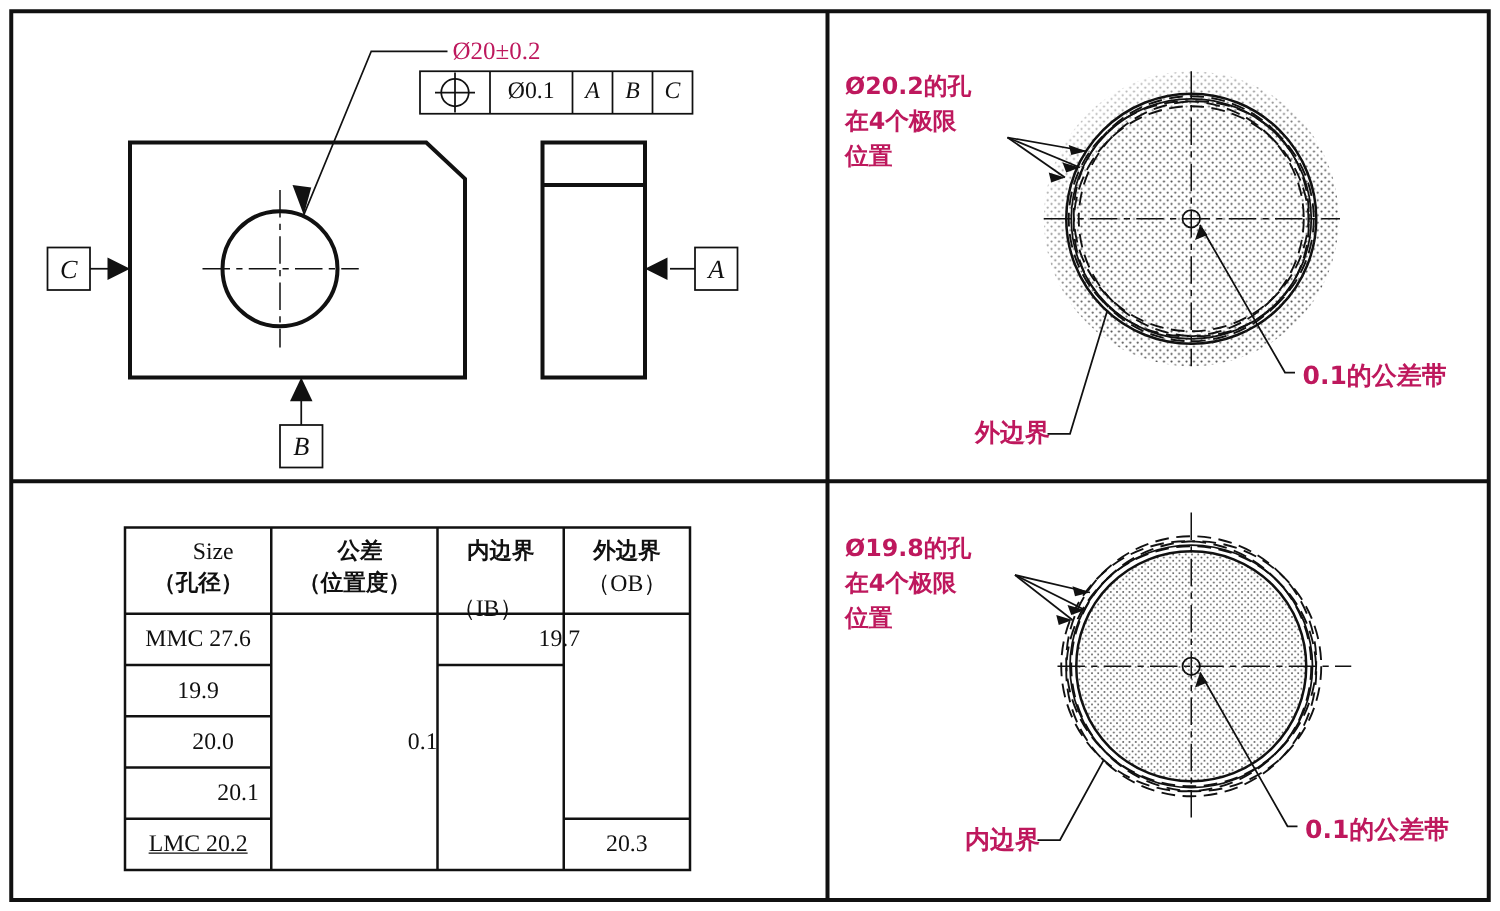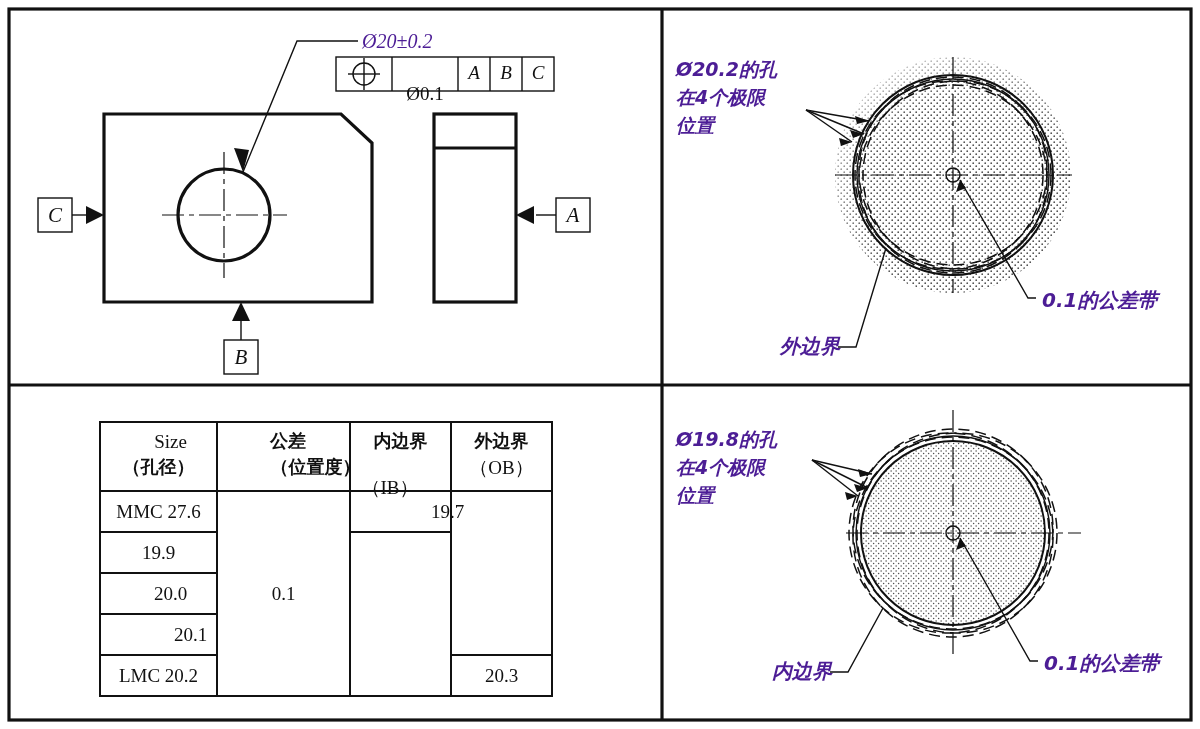--- a/index.html
+++ b/index.html
@@ -40,24 +40,23 @@
   }
   .dash-line {
     stroke: #111111;
     fill: none;
     stroke-width: 1.5;
     stroke-dasharray: 11 6;
   }
   .txt {
     position: absolute;
     font-family: "Liberation Serif", "DejaVu Serif", serif;
-    color: #4c1d95;
+    color: #be185d;
     white-space: pre;
     line-height: 1.28;
-    font-style: italic;
   }
   .cjk {
     font-family: "DejaVu Sans", "Liberation Sans", sans-serif;
     font-weight: 700;
   }
   .italic-serif { font-style: italic; }
   .dim-text {
     font-size: 20px;
     letter-spacing: 0px;
   }
@@ -265,21 +264,21 @@
       <line class="ln med" x1="100" y1="655" x2="217" y2="655"></line>
 
       <line class="ln med" x1="350" y1="532" x2="451" y2="532"></line>
 
       <line class="ln med" x1="451" y1="655" x2="552" y2="655"></line>
     </g>
   </svg>
 
   <div class="txt dim-text" style="left:362px; top:29px;">Ø20±0.2</div>
 
-  <div class="fcf-text" style="left:392px; top:62px; width:66px;margin-top:21px;">Ø0.1</div>
+  <div class="fcf-text" style="left:392px; top:62px; width:66px;">Ø0.1</div>
   <div class="fcf-text italic-serif" style="left:458px; top:62px; width:32px;">A</div>
   <div class="fcf-text italic-serif" style="left:490px; top:62px; width:32px;">B</div>
   <div class="fcf-text italic-serif" style="left:522px; top:62px; width:32px;">C</div>
 
   <div class="datum-letter" style="left:38px; top:203px; width:34px;">C</div>
   <div class="datum-letter" style="left:224px; top:345px; width:34px;">B</div>
   <div class="datum-letter" style="left:556px; top:203px; width:34px;">A</div>
 
   <div class="txt note-text cjk" style="left:676px; top:57px;">Ø20.2的孔</div>
   <div class="txt note-text cjk" style="left:676px; top:85px;">在4个极限</div>
@@ -292,33 +291,33 @@
   <div class="txt note-text cjk" style="left:676px; top:455px;">在4个极限</div>
   <div class="txt note-text cjk" style="left:676px; top:483px;">位置</div>
 
   <div class="txt lead-text cjk" style="left:772px; top:659px;">内边界</div>
   <div class="txt lead-text cjk" style="left:1044px; top:651px;">0.1的公差带</div>
 
   <div class="tbl-text" style="left:112px; top:430px; width:117px;">Size</div>
   <div class="tbl-text tbl-cjk" style="left:100px; top:456px; width:117px;">（孔径）</div>
 
   <div class="tbl-text tbl-cjk" style="left:217px; top:430px; width:142px;">公差</div>
-  <div class="tbl-text tbl-cjk" style="left:217px; top:456px; width:133px;margin-left:32px;">（位置度）</div>
+  <div class="tbl-text tbl-cjk" style="left:217px; top:456px; width:133px;">（位置度）</div>
 
   <div class="tbl-text tbl-cjk" style="left:350px; top:430px; width:101px;">内边界</div>
   <div class="tbl-text" style="left:350px; top:476px; width:80px;">（IB）</div>
 
   <div class="tbl-text tbl-cjk" style="left:451px; top:430px; width:101px;">外边界</div>
   <div class="tbl-text" style="left:451px; top:456px; width:101px;">（OB）</div>
 
   <div class="tbl-text" style="left:100px; top:500px; width:117px;">MMC 27.6</div>
   <div class="tbl-text" style="left:100px; top:541px; width:117px;">19.9</div>
   <div class="tbl-text" style="left:100px; top:582px; width:117px;margin-left:12px;">20.0</div>
   <div class="tbl-text" style="left:100px; top:623px; width:117px;margin-left:32px;">20.1</div>
-  <div class="tbl-text" style="left:100px; top:664px; width:117px;">LMC 20.2</div>
-
-  <div class="tbl-text" style="left:217px; top:582px; width:133px;">0.1</div>
+  <div class="tbl-text" style="left:100px; top:664px; width:117px;text-decoration:underline;">LMC 20.2</div>
+
+  <div class="tbl-text" style="left:217px; top:582px; width:133px;text-align:right;">0.1</div>
 
   <div class="tbl-text" style="left:350px; top:500px; width:101px;margin-left:47px;">19.7</div>
 
   <div class="tbl-text" style="left:451px; top:664px; width:101px;">20.3</div>
 
 </div>
 
 </body></html>

